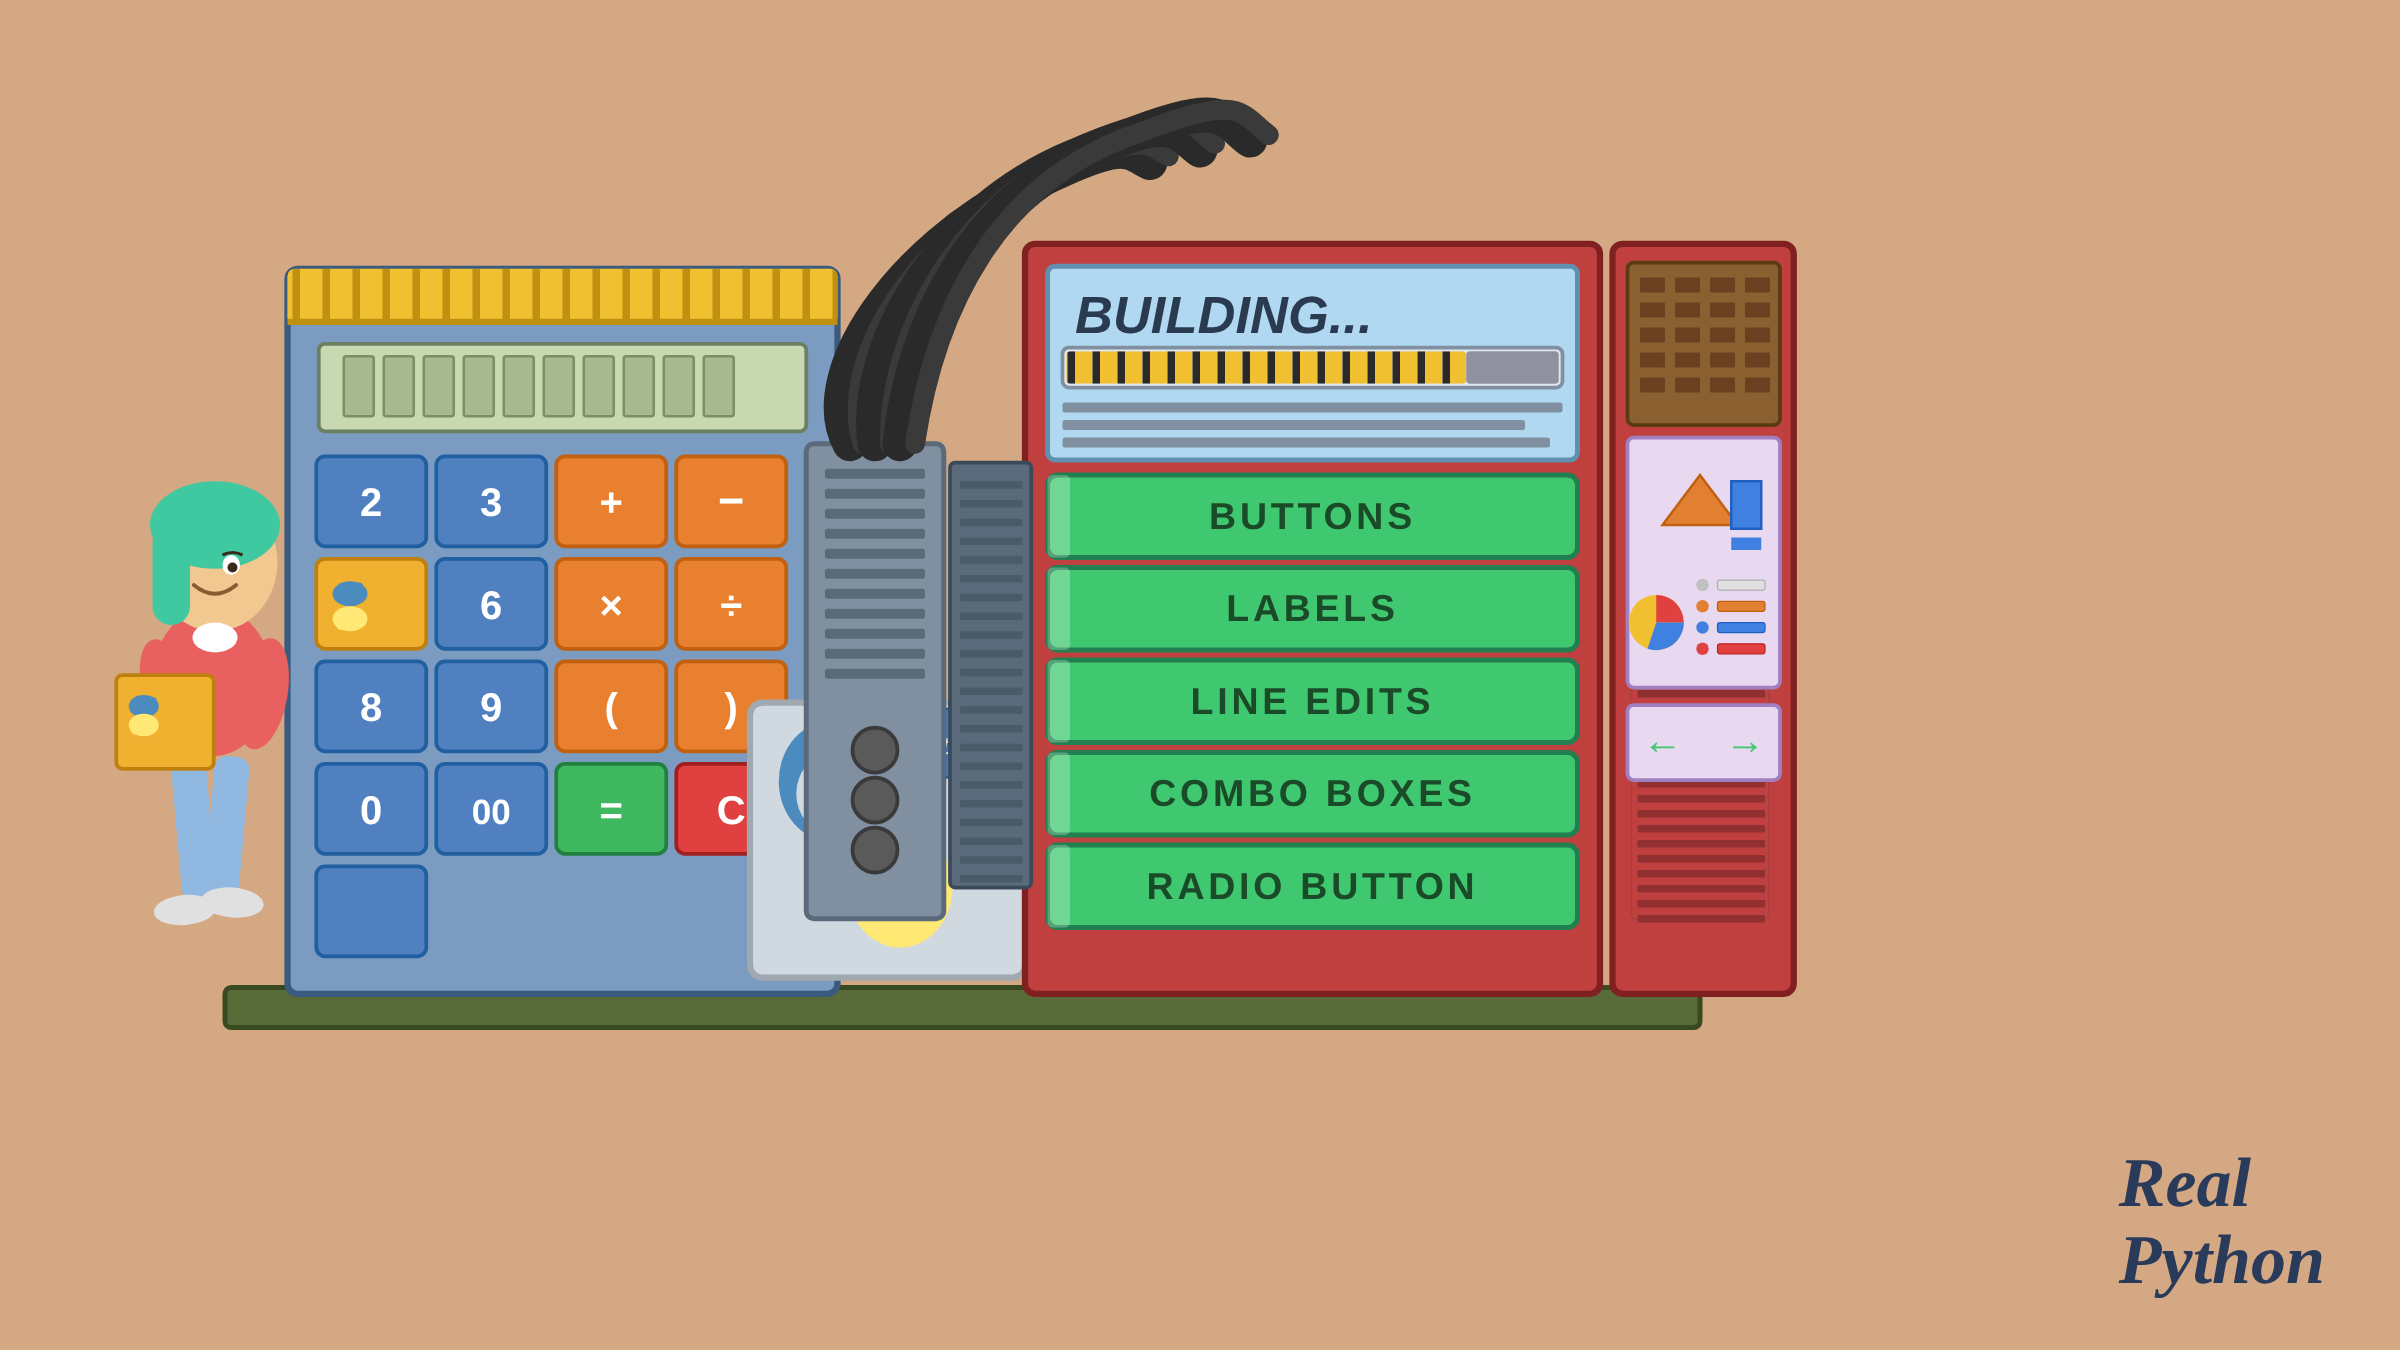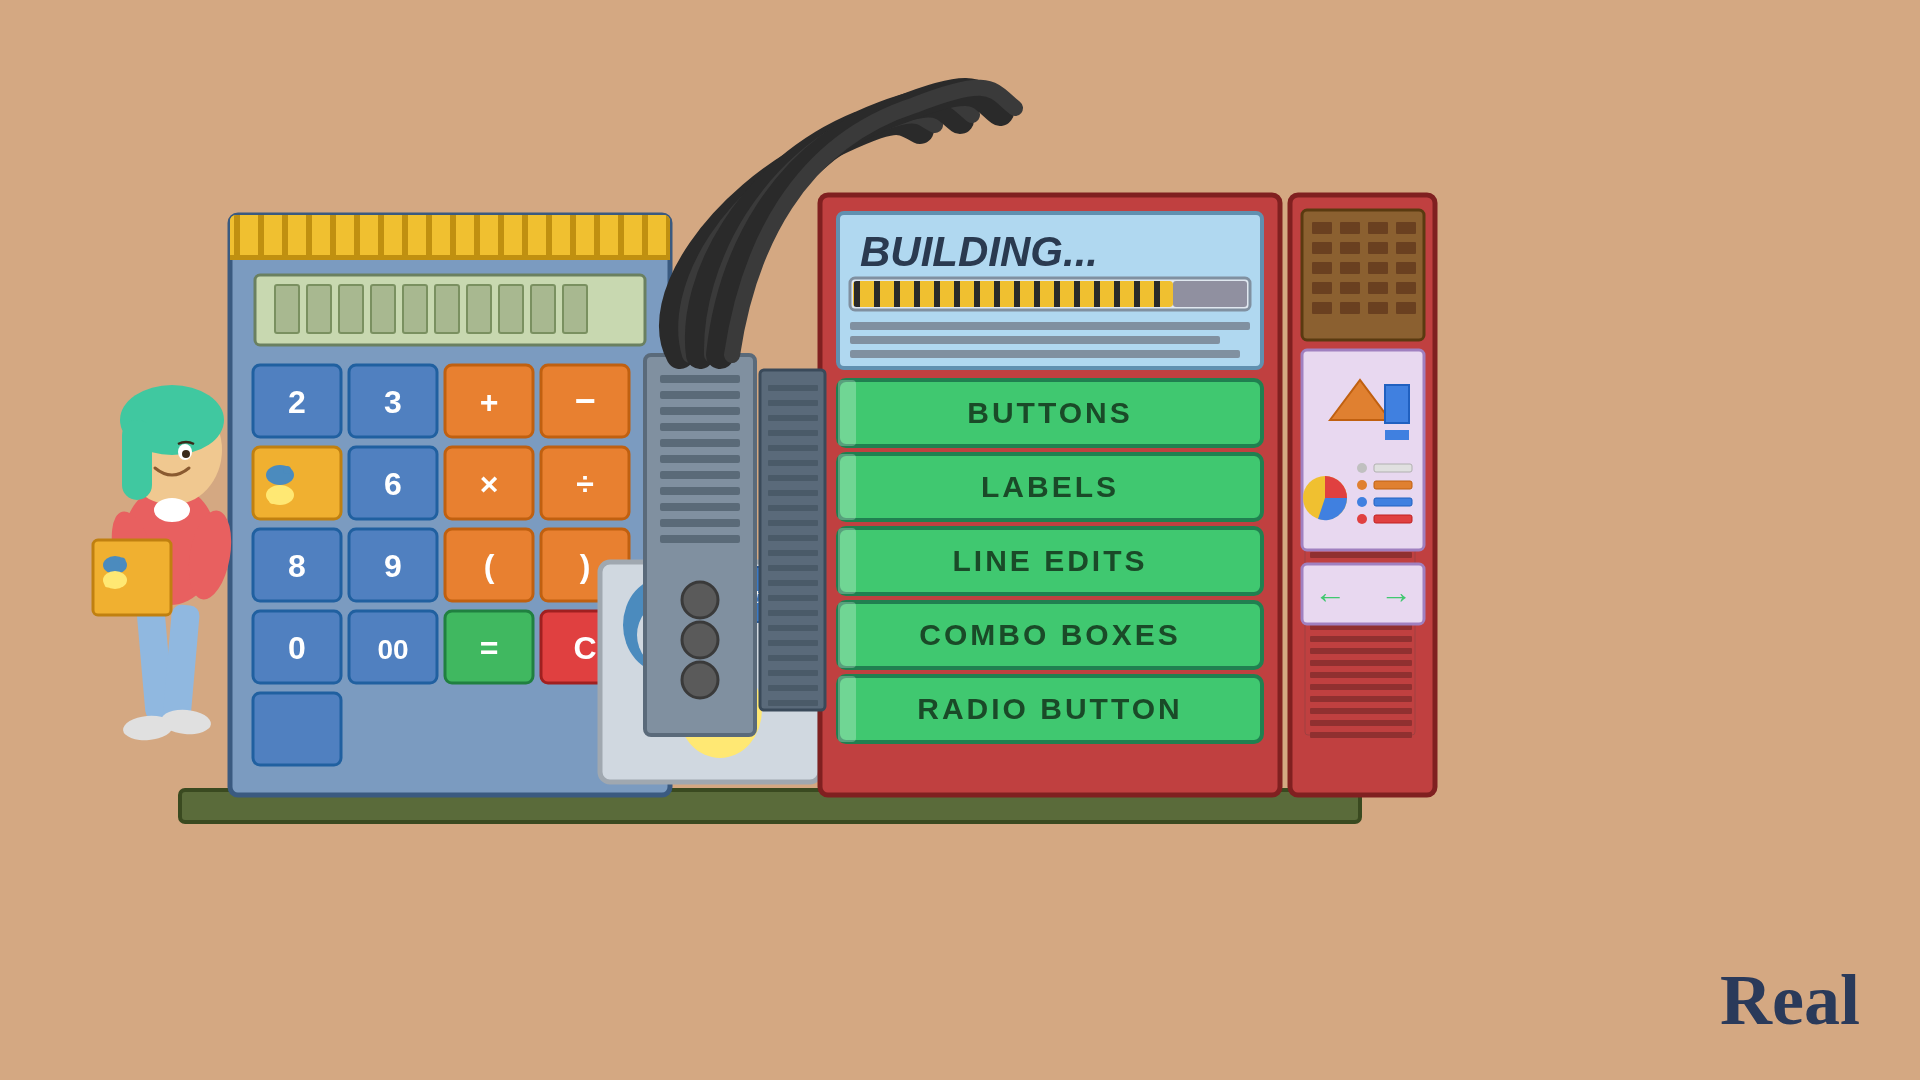--- a/index.html
+++ b/index.html
@@ -334,20 +334,22 @@
     <ellipse cx="172" cy="510" rx="18" ry="12" fill="white"></ellipse>
 
   </svg>
 
   <div style="
     position: absolute;
     bottom: 40px;
     right: 60px;
     color: #2a3a5a;
     font-family: Georgia, 'Times New Roman', serif;
+    font-style: italic;
     font-weight: bold;
     line-height: 1.1;
-    font-size: 72px;
+    font-size: 56px;
   ">
     <div>Real</div>
+    <div>Python</div>
   </div>
 
 </div>
 
 </body></html>

